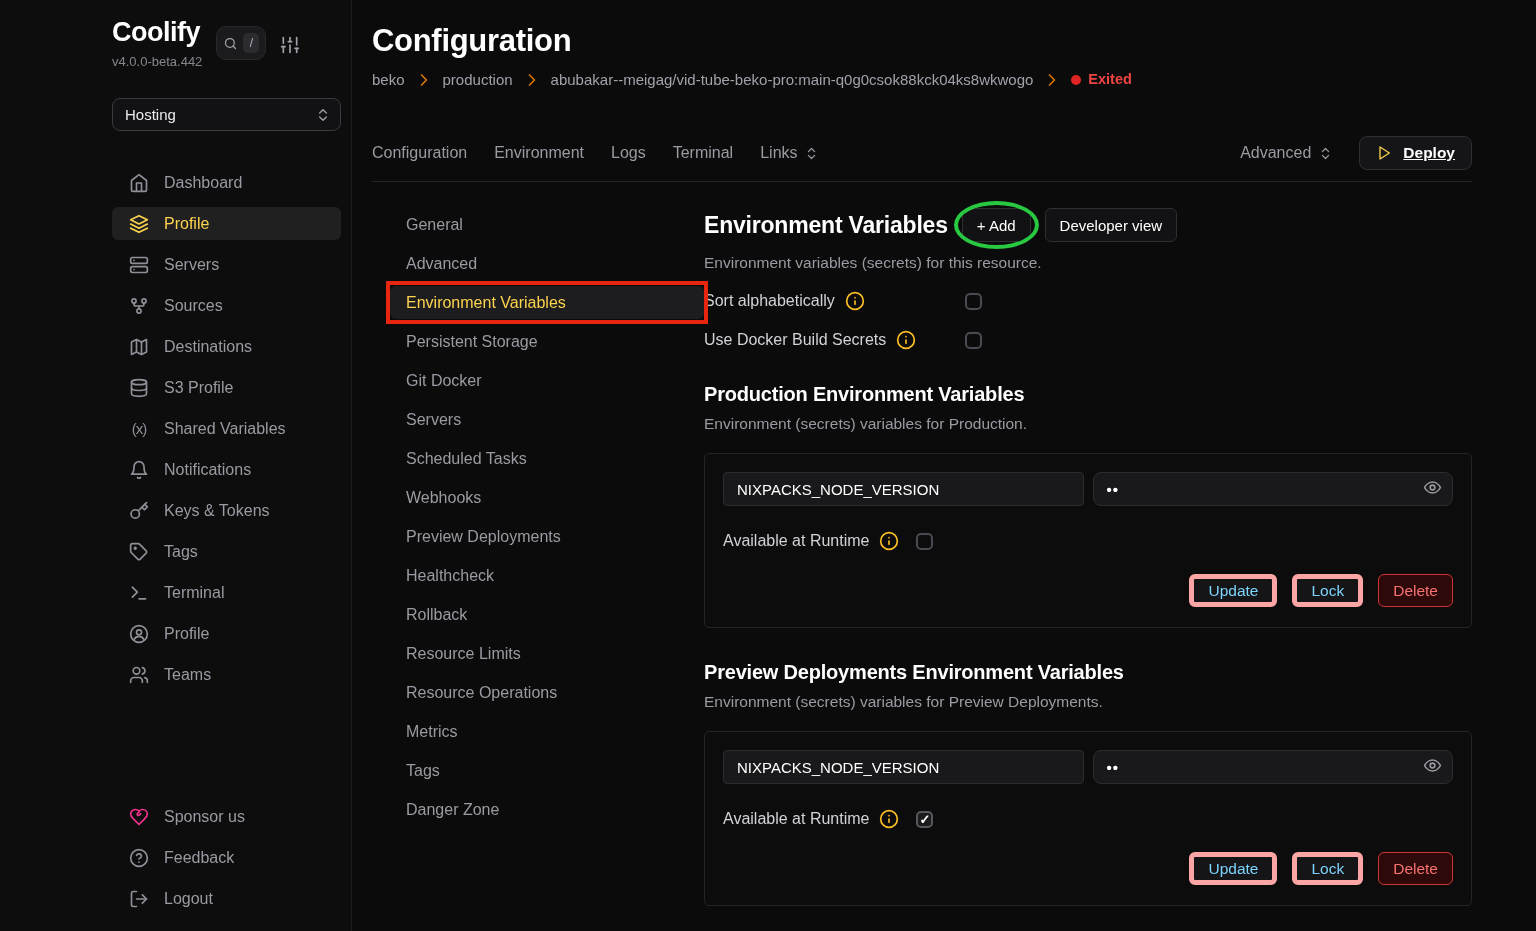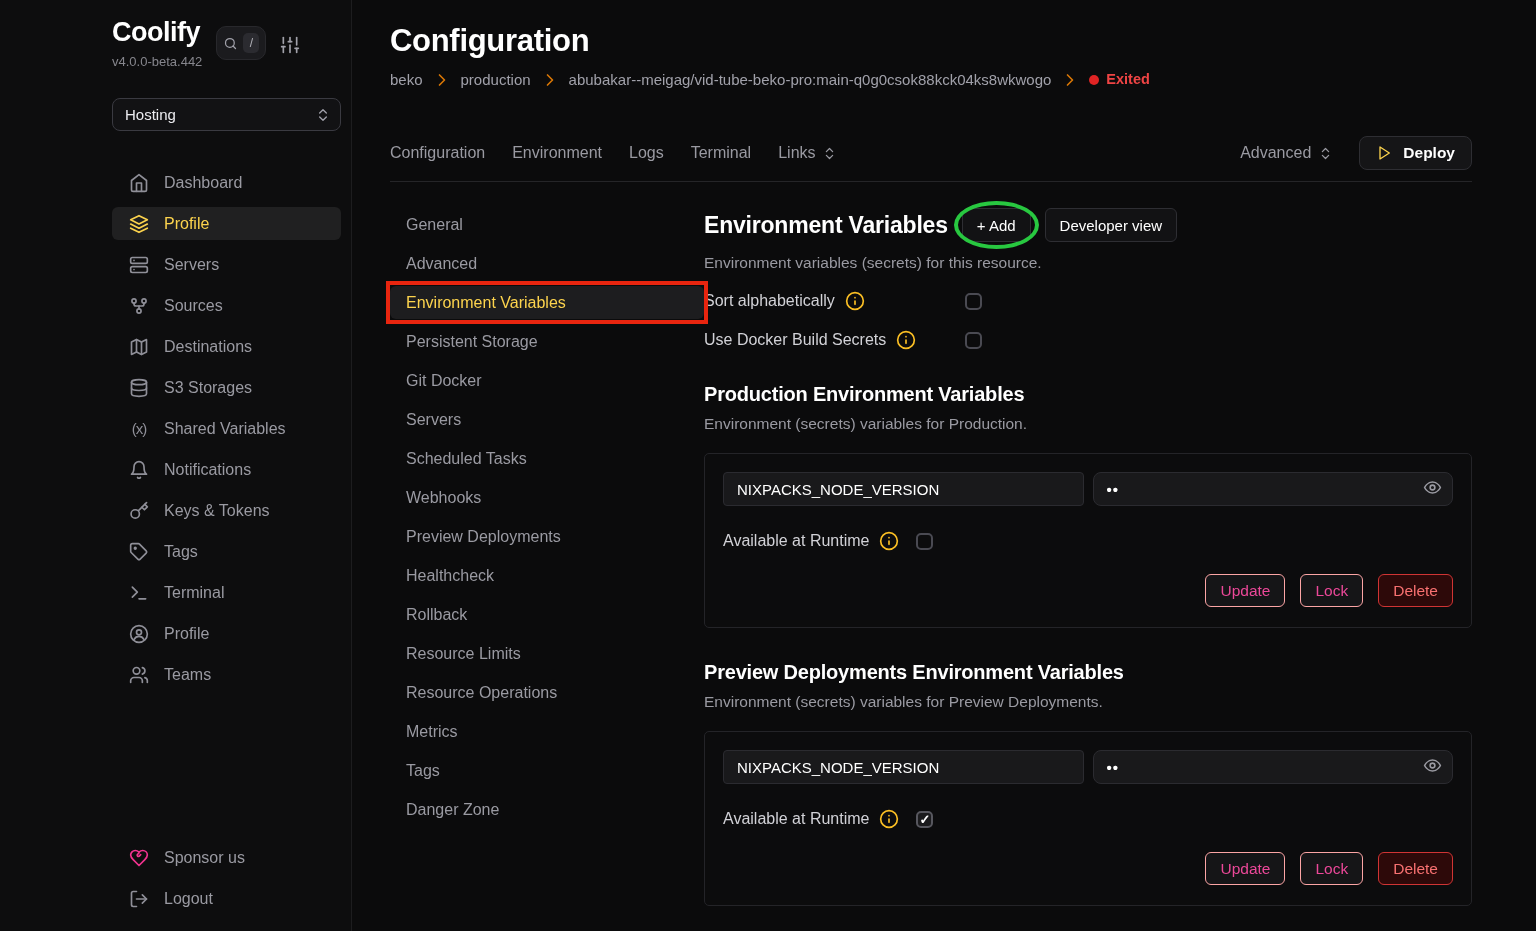--- a/index.html
+++ b/index.html
@@ -35,38 +35,38 @@
   .side-item { display:flex; align-items:center; gap:15px; height:33px; padding-left:17px; border-radius:6px;
     color:#9a9aa2; font-size:16px; cursor:pointer; }
   .side-item .ic { color:#8f8f98; }
   .side-item.active { background:#202021; color:#fcd34d; }
   .side-item.active .ic { color:#fcd34d; }
   .var-glyph { width:20px; text-align:center; font-size:15px; color:#8f8f98; letter-spacing:-1px; flex:none; }
   .heart { color:#f1338f !important; }
 
   
   .main { position:absolute; left:353px; top:0; width:1183px; height:931px; display:flex; flex-direction:column; }
-  .main-header { padding:16px 64px 0 37px; }
+  .main-header { padding:16px 64px 0 19px; }
   .page-title { margin:6px 0 0; font-size:31px; line-height:38px; font-weight:700; color:#fff; letter-spacing:-0.3px; }
   .breadcrumb { margin-top:10px; display:flex; align-items:flex-start; gap:9px; font-size:15px; color:#a1a1aa; line-height:19px; }
   .crumb { cursor:pointer; }
   .crumb-sep { width:14px; height:14px; color:#d97706; }
   .status { display:flex; align-items:center; gap:7px; }
   .status-dot { width:10px; height:10px; border-radius:50%; background:#e02424; }
   .status-label { color:#ef4444; font-weight:700; font-size:14.5px; }
 
   .tabbar { margin-top:46px; display:flex; align-items:center; border-bottom:1px solid #252528; padding-bottom:11px; }
   .tabs { display:flex; align-items:center; gap:27px; font-size:16px; color:#9a9aa2; }
   .tab { cursor:pointer; display:flex; align-items:center; gap:6px; }
   .tab .ic { width:15px; height:15px; }
   .tab-right { margin-left:auto; display:flex; align-items:center; gap:26px; }
   .advanced { display:flex; align-items:center; gap:7px; color:#9a9aa2; font-size:16px; cursor:pointer; }
   .advanced .ic { width:15px; height:15px; }
   .deploy-btn { display:flex; align-items:center; gap:11px; background:#151517; border:1px solid #2e2e33; border-radius:8px;
-    height:34px; padding:0 16px; color:#fff; font-size:15.5px; font-weight:600; cursor:pointer; }
+    height:34px; padding:0 16px; color:#fff; font-size:15.5px; font-weight:600; cursor:pointer;text-decoration:underline; }
   .deploy-btn .ic { width:16px; height:16px; color:#fcd34d; }
 
   .content-row { display:flex; flex:1; padding:26px 64px 0 37px; min-height:0; }
   .subnav { width:314px; flex:none; display:flex; flex-direction:column; gap:6px; }
   .subnav-item { position:relative; height:33px; display:flex; align-items:center; padding:0 16px; border-radius:6px;
     color:#9a9aa2; font-size:16px; cursor:pointer; }
   .subnav-item.active { background:#1d1d1f; color:#fcd34d; }
   .annotation-red { position:absolute; left:-4px; right:-4px; top:-5px; bottom:-5px; border:4px solid #e8250f; pointer-events:none; }
 
   .content { flex:1; min-width:0; }
@@ -93,22 +93,22 @@
   .env-input { height:34px; width:100%; background:#19191b; border:1px solid #2b2b30; border-radius:4px;
     color:#fff; font-size:15px; padding:0 13px; font-family:inherit; }
   .value-wrap { position:relative; }
   .env-value { height:34px; background:#19191b; border:1px solid #2b2b30; border-radius:8px;
     display:flex; align-items:center; padding:0 40px 0 13px; color:#fff; font-size:15px; font-weight:700; letter-spacing:1px; }
   .eye-btn { position:absolute; right:11px; top:50%; transform:translateY(-50%); background:none; border:none; padding:0; color:#9a9aa2; cursor:pointer; }
   .eye-btn .ic { width:19px; height:19px; }
   .runtime-row { margin-top:25px; display:flex; align-items:center; gap:10px; font-size:16px; color:#d2d2d7; }
   .runtime-row .checkbox { margin-left:7px; }
   .btns-row { margin-top:23px; display:flex; justify-content:flex-end; gap:15px; }
-  .btn-outline { background:#151517; border:1px solid #fca5a5; border-radius:6px; height:33px; padding:0 14px;
-    color:#ec4899; font-size:15.5px; cursor:pointer; font-family:inherit; }
+  .btn-outline { background:#151517; border:5px solid #fca5a5; border-radius:6px; height:33px; padding:0 14px;
+    color:#7dd3fc; font-size:15.5px; cursor:pointer; font-family:inherit; }
   .btn-danger { background:#2d0909; border:1px solid #d03434; color:#f87171; }
 </style>
 </head>
 <body>
 
 <div class="page">
 
   <aside class="sidebar">
     <div class="logo-row">
       <div>
@@ -187,21 +187,21 @@
             <path d="M15 6v15"></path>
           </svg>
         <span>Destinations</span>
       </div>
       <div class="side-item">
         <svg class="ic" viewBox="0 0 24 24">
             <ellipse cx="12" cy="5" rx="9" ry="3"></ellipse>
             <path d="M3 5v14c0 1.7 4 3 9 3s9-1.3 9-3V5"></path>
             <path d="M3 12c0 1.7 4 3 9 3s9-1.3 9-3"></path>
           </svg>
-        <span>S3 Storages</span>
+        <span>S3 Profile</span>
       </div>
       <div class="side-item">
         <span class="var-glyph">(x)</span>
         <span>Shared Variables</span>
       </div>
       <div class="side-item">
         <svg class="ic" viewBox="0 0 24 24">
             <path d="M18 8a6 6 0 0 0-12 0c0 7-3 9-3 9h18s-3-2-3-9"></path>
             <path d="M13.7 21a2 2 0 0 1-3.4 0"></path>
           </svg>
@@ -250,20 +250,28 @@
 
     <div class="spacer"></div>
 
     <nav class="side-footer">
       <div class="side-item">
         <svg class="ic heart" viewBox="0 0 24 24">
             <path d="M19 14c1.5-1.5 3-3.2 3-5.5A5.5 5.5 0 0 0 16.5 3c-1.8 0-3 .5-4.5 2-1.5-1.5-2.7-2-4.5-2A5.5 5.5 0 0 0 2 8.5c0 2.3 1.5 4 3 5.5l7 7z"></path>
             <path d="m12 6-2 2a1.5 1.5 0 0 0 2 2l2-2"></path>
           </svg>
         <span>Sponsor us</span>
+      </div>
+      <div class="side-item">
+        <svg class="ic" viewBox="0 0 24 24">
+            <circle cx="12" cy="12" r="10"></circle>
+            <path d="M9.1 9a3 3 0 0 1 5.8 1c0 2-3 3-3 3"></path>
+            <line x1="12" y1="17" x2="12.01" y2="17"></line>
+          </svg>
+        <span>Feedback</span>
       </div>
       <div class="side-item">
         <svg class="ic" viewBox="0 0 24 24">
             <path d="M9 21H5a2 2 0 0 1-2-2V5a2 2 0 0 1 2-2h4"></path>
             <polyline points="16 17 21 12 16 7"></polyline>
             <line x1="21" y1="12" x2="9" y2="12"></line>
           </svg>
         <span>Logout</span>
       </div>
     </nav>

